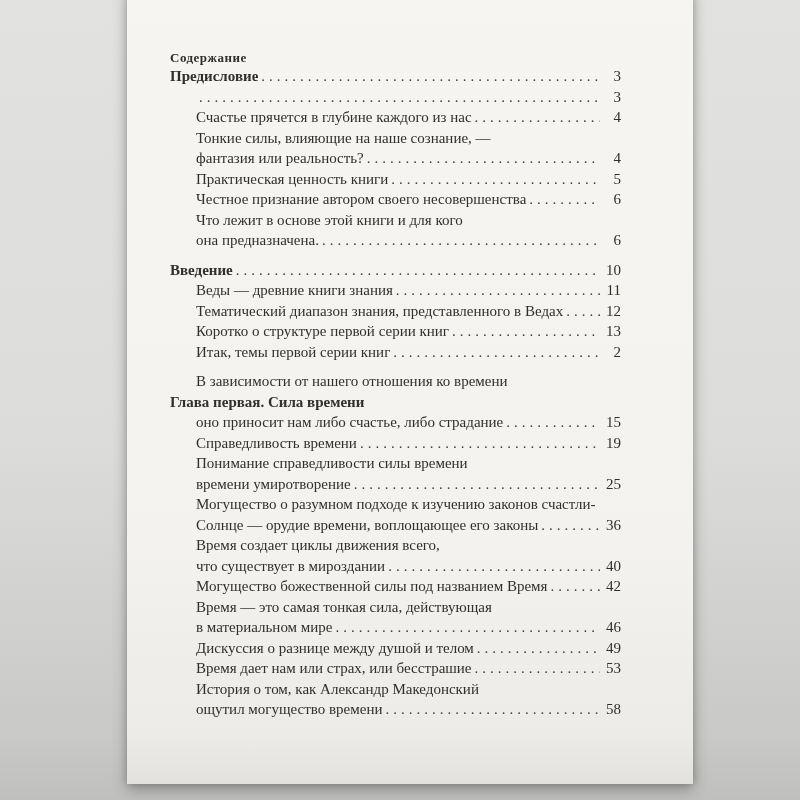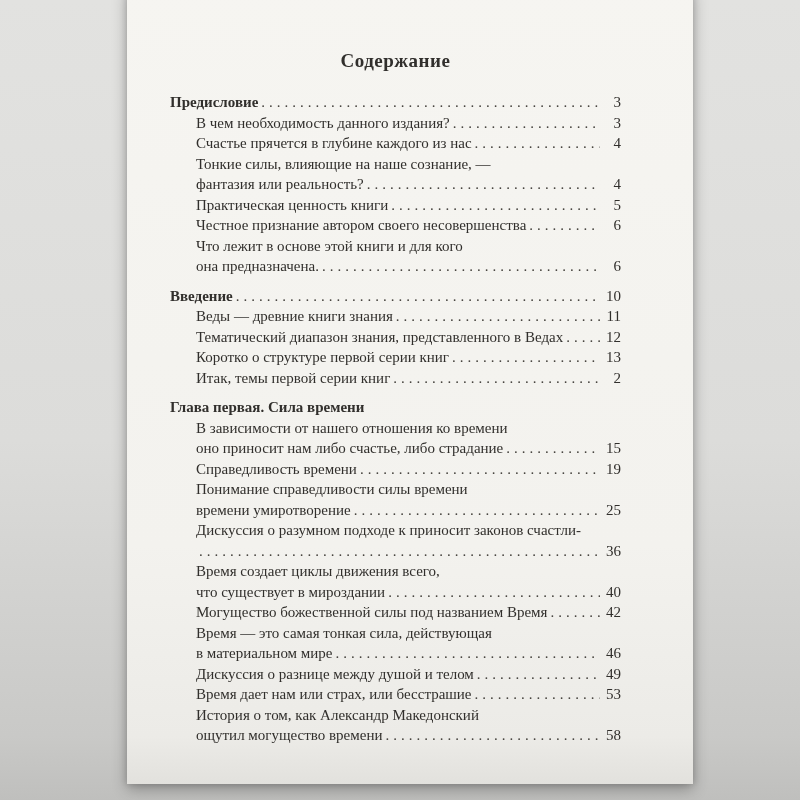--- a/index.html
+++ b/index.html
@@ -20,25 +20,24 @@
     top: -12px;
     width: 566px;
     height: 796px;
     background: linear-gradient(180deg, #f6f5f1 0%, #f3f2ee 70%, #ecebe7 94%, #e2e1dd 100%);
     box-shadow: 0 5px 14px rgba(0,0,0,0.30), 2px 0 6px rgba(0,0,0,0.08), -2px 0 6px rgba(0,0,0,0.08);
     box-sizing: border-box;
     padding: 62px 72px 0 43px;
     color: #312f2c;
   }
   .title {
-    text-align: center;
+    text-align: left;
     font-weight: bold;
-    font-size: 19px;
+    font-size: 13px;
     letter-spacing: 0.5px;
-    margin-bottom: 20px;
   }
   .toc-section {
     margin-bottom: 9px;
   }
   .toc-row {
     display: flex;
     align-items: flex-start;
     font-size: 15px;
     line-height: 20.5px;
     white-space: nowrap;
@@ -77,21 +76,20 @@
   <div class="page">
     <div class="title">Содержание</div>
     <div>
         <div class="toc-section">
           <div class="toc-row heading">
             <span class="toc-text">Предисловие</span>
             <span class="dots"></span>
             <span class="pagenum">3</span>
           </div>
           <div class="toc-row entry">
-            <span class="toc-text">В чем необходимость данного издания?</span>
             <span class="dots"></span>
             <span class="pagenum">3</span>
           </div>
           <div class="toc-row entry">
             <span class="toc-text">Счастье прячется в глубине каждого из нас</span>
             <span class="dots"></span>
             <span class="pagenum">4</span>
           </div>
           <div class="toc-row entry">
             <span class="toc-text">Тонкие силы, влияющие на наше сознание, —</span>
@@ -141,48 +139,49 @@
             <span class="dots"></span>
             <span class="pagenum">13</span>
           </div>
           <div class="toc-row entry">
             <span class="toc-text">Итак, темы первой серии книг</span>
             <span class="dots"></span>
             <span class="pagenum">2</span>
           </div>
         </div>
         <div class="toc-section">
+          <div class="toc-row entry">
+            <span class="toc-text">В зависимости от нашего отношения ко времени</span>
+          </div>
           <div class="toc-row heading">
             <span class="toc-text">Глава первая. Сила времени</span>
           </div>
           <div class="toc-row entry">
-            <span class="toc-text">В зависимости от нашего отношения ко времени</span>
-          </div>
-          <div class="toc-row entry">
             <span class="toc-text">оно приносит нам либо счастье, либо страдание</span>
             <span class="dots"></span>
             <span class="pagenum">15</span>
           </div>
           <div class="toc-row entry">
             <span class="toc-text">Справедливость времени</span>
             <span class="dots"></span>
             <span class="pagenum">19</span>
           </div>
           <div class="toc-row entry">
             <span class="toc-text">Понимание справедливости силы времени</span>
           </div>
           <div class="toc-row entry">
             <span class="toc-text">времени умиротворение</span>
             <span class="dots"></span>
             <span class="pagenum">25</span>
           </div>
           <div class="toc-row entry">
-            <span class="toc-text">Дискуссия о разумном подходе к приносит законов счастли-</span>
-          </div>
-          <div class="toc-row entry">
+            <span class="toc-text">Могущество о разумном подходе к изучению законов счастли-</span>
+          </div>
+          <div class="toc-row entry">
+            <span class="toc-text">Солнце — орудие времени, воплощающее его законы</span>
             <span class="dots"></span>
             <span class="pagenum">36</span>
           </div>
           <div class="toc-row entry">
             <span class="toc-text">Время создает циклы движения всего,</span>
           </div>
           <div class="toc-row entry">
             <span class="toc-text">что существует в мироздании</span>
             <span class="dots"></span>
             <span class="pagenum">40</span>

